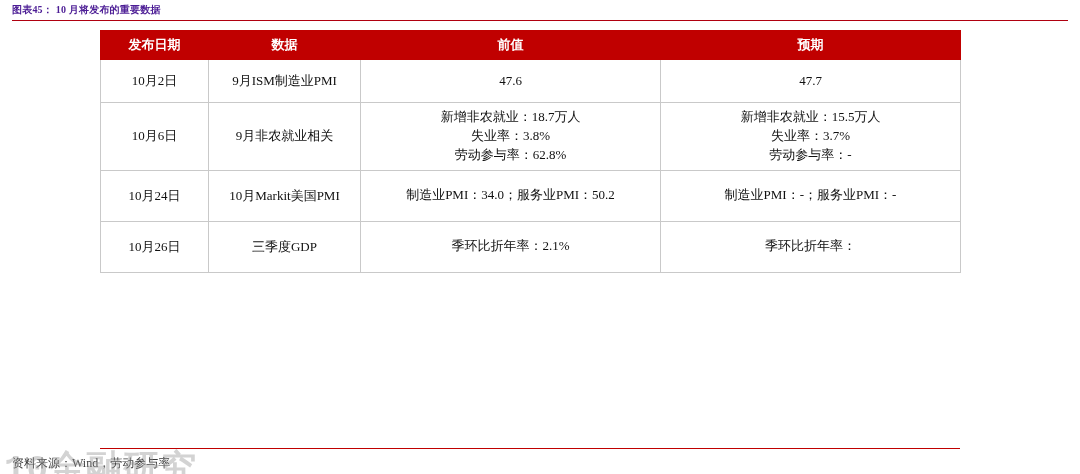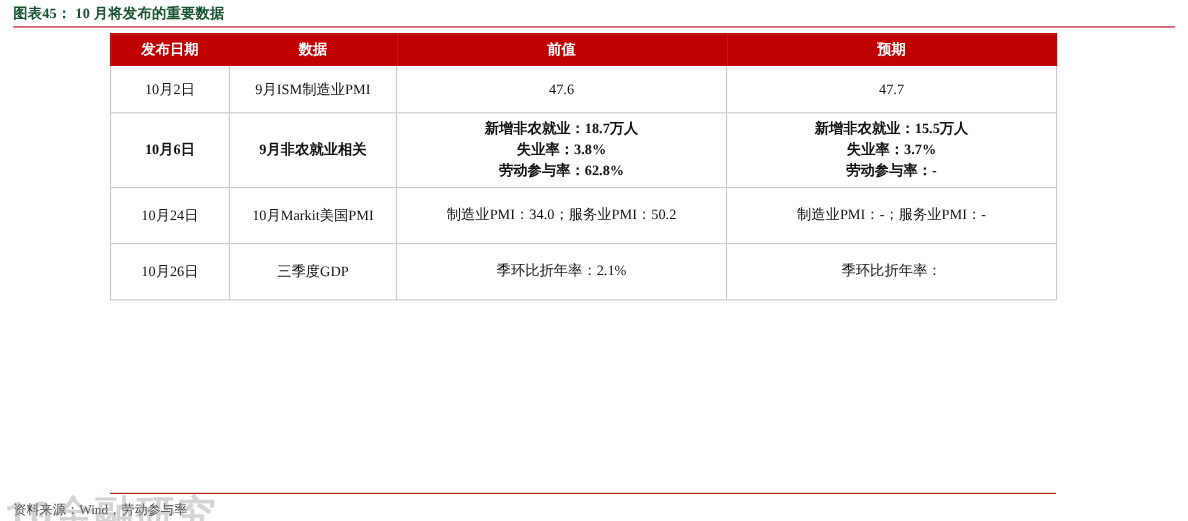--- a/index.html
+++ b/index.html
@@ -21,23 +21,23 @@
     box-sizing: border-box;
   }
   
   .title-block {
     position: absolute;
     left: 12px;
     top: 3px;
     width: 1056px;
   }
   .title-text {
-    font-size: 13px;
+    font-size: 10px;
     font-weight: bold;
-    color: #14532d;
+    color: #4c1d95;
     font-family: "Liberation Serif", "DejaVu Serif", serif;
     letter-spacing: 0.2px;
     white-space: nowrap;
   }
   .title-rule {
     margin-top: 3px;
     border-bottom: 1.6px solid #b00010;
     width: 1056px;
   }
   
@@ -70,21 +70,20 @@
     font-size: 13px;
     color: #101010;
     padding: 5px 18px;
     font-family: "Liberation Serif", "DejaVu Serif", serif;
   }
   table.data-table tr.row-normal td {
     height: 32px;
   }
   table.data-table tr.row-tall td {
     height: 52px;
-    font-weight: bold;
   }
   table.data-table tr.row-mid td {
     height: 40px;
   }
   .cell-lines div {
     line-height: 1.45;
     white-space: nowrap;
   }
   .col-date { width: 108px; }
   .col-data { width: 152px; }

